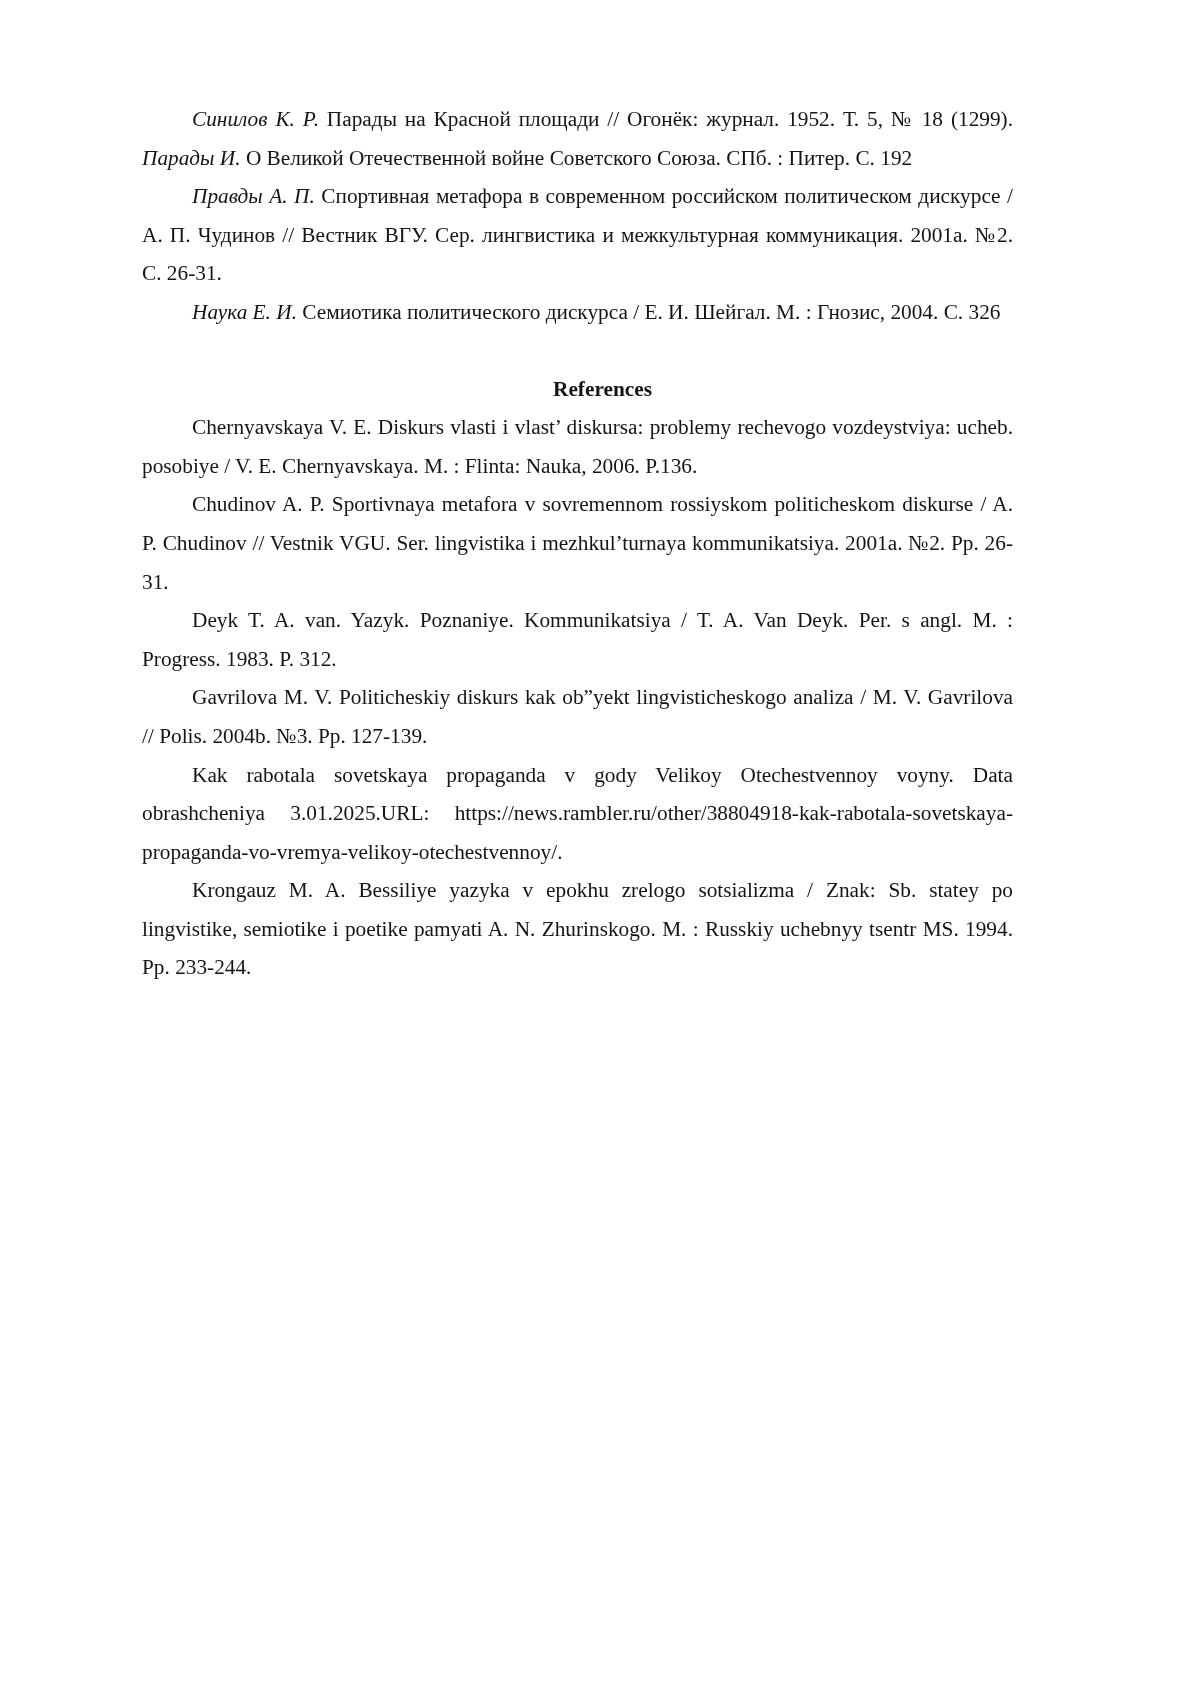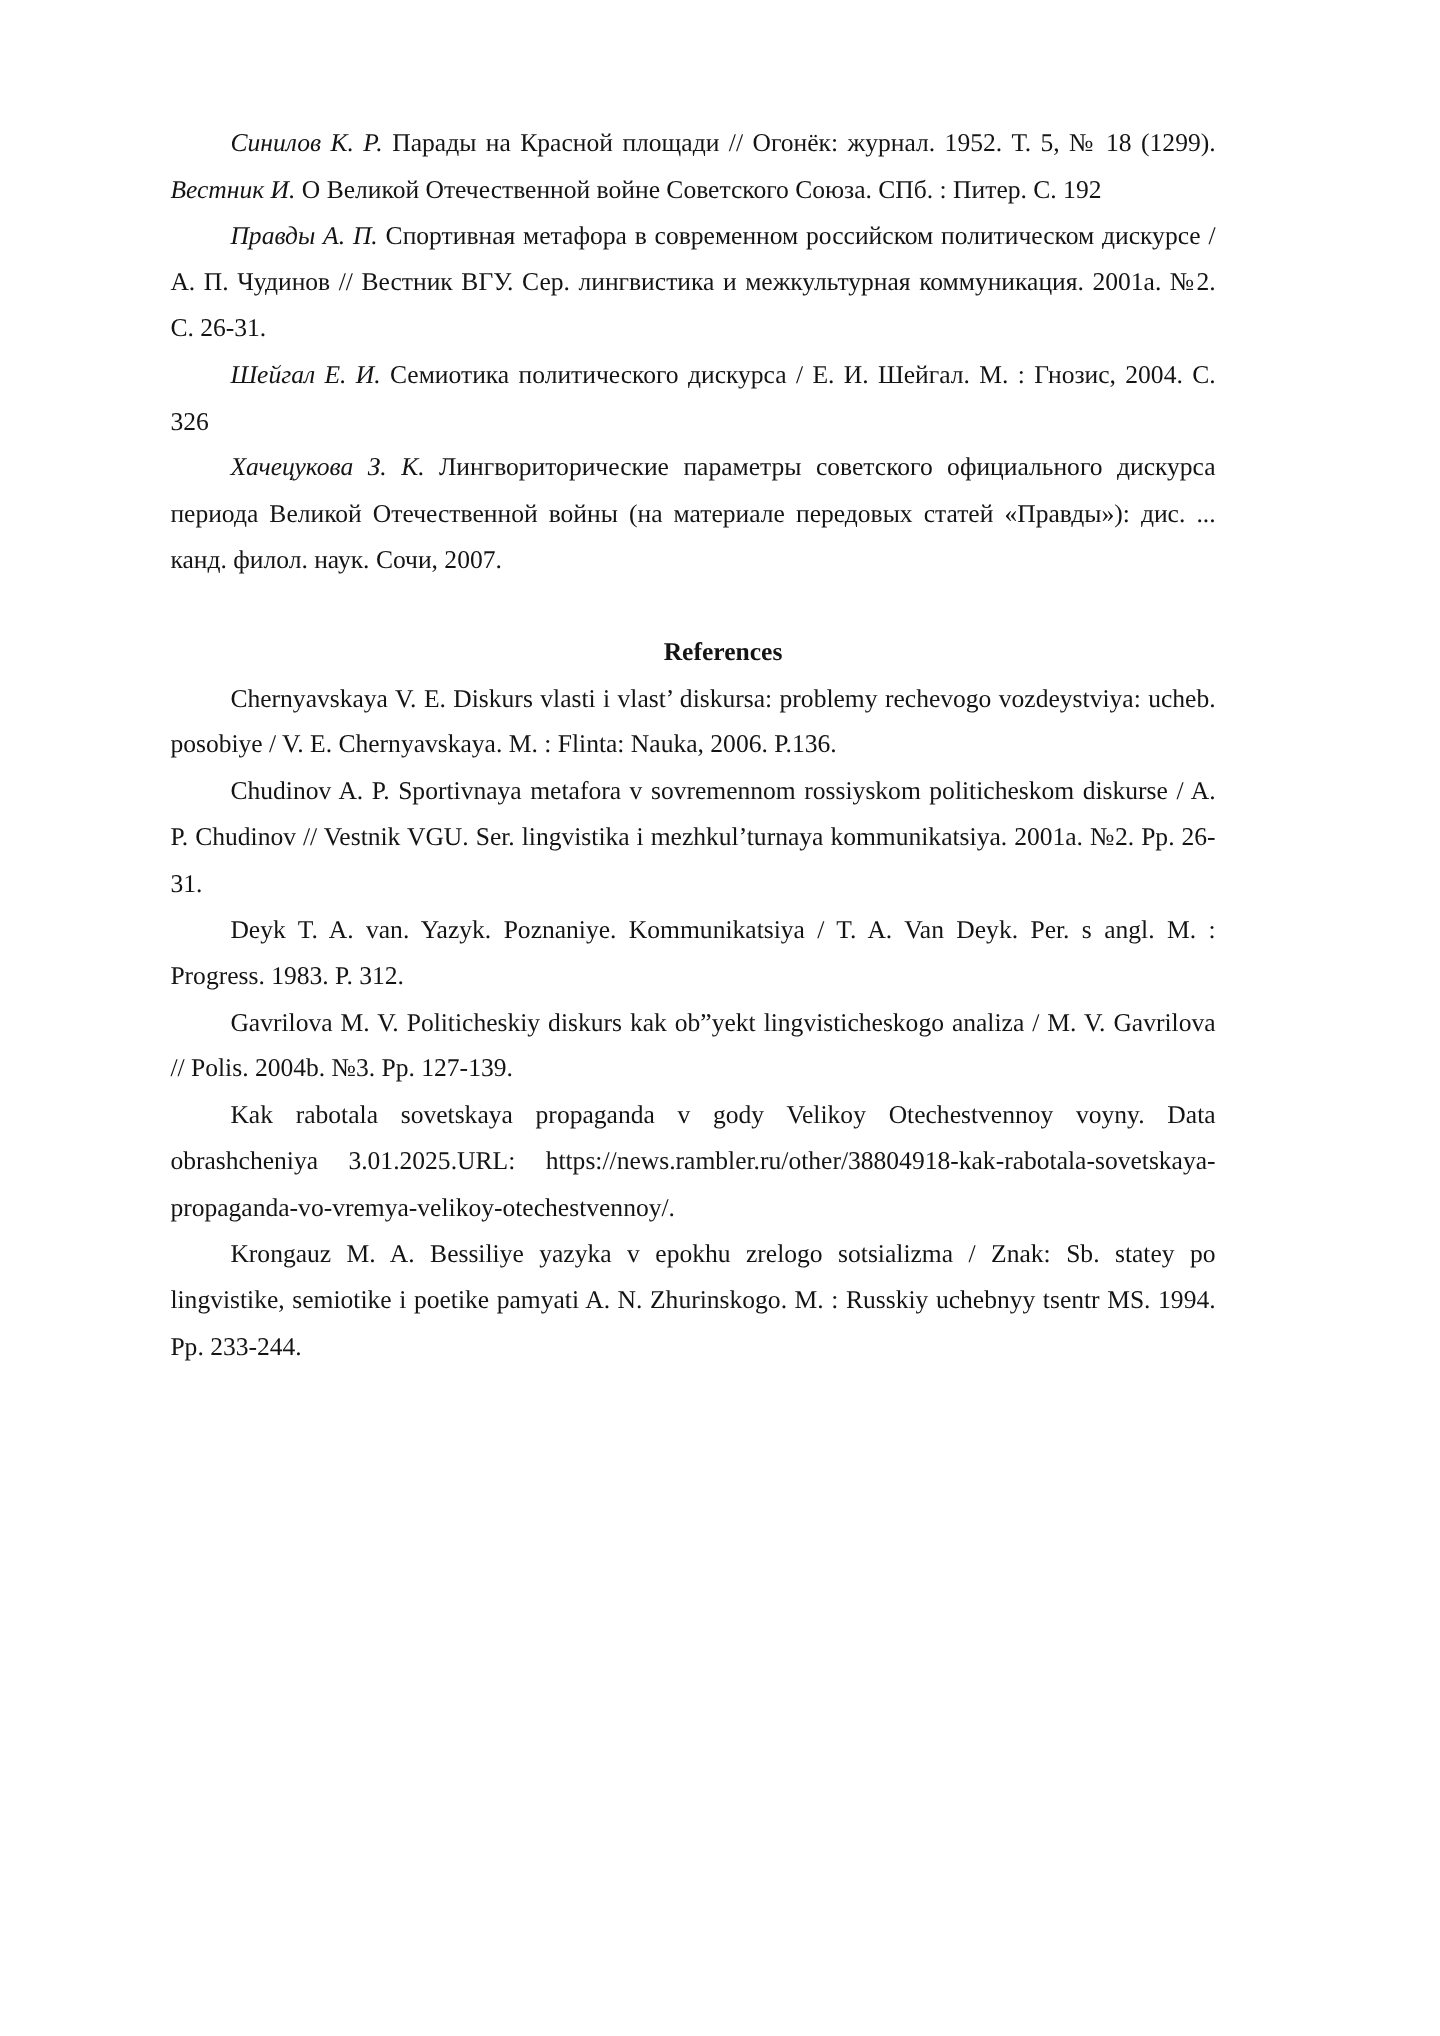--- a/index.html
+++ b/index.html
@@ -26,28 +26,27 @@
     text-indent: 50px;
     font-weight: bold;
     text-align: center;
   }
 </style>
 </head>
 <body>
 
 <div class="page">
 
-  <p class="entry"><span class="author">Синилов К. Р.</span><span> Парады на Красной площади // Огонёк: журнал. 1952. Т. 5, № 18 (1299). </span><span class="author">Вестник И.</span><span> О Великой Отечественной войне Советского Союза. СПб. : Питер. С. 192</span></p>
+  <p class="entry"><span class="author">Синилов К. Р.</span><span> Парады на Красной площади // Огонёк: журнал. 1952. Т. 5, № 18 (1299). </span><span class="author">Парады И.</span><span> О Великой Отечественной войне Советского Союза. СПб. : Питер. С. 192</span></p>
 
 
   <p class="entry"><span class="author">Правды А. П.</span><span> Спортивная метафора в современном российском политическом дискурсе / А. П. Чудинов // Вестник ВГУ. Сер. лингвистика и межкультурная коммуникация. 2001a. №2. С. 26-31.</span></p>
 
-  <p class="entry"><span class="author">Шейгал Е. И.</span><span> Семиотика политического дискурса / Е. И. Шейгал. М. : Гнозис, 2004. С. 326</span></p>
+  <p class="entry"><span class="author">Наука Е. И.</span><span> Семиотика политического дискурса / Е. И. Шейгал. М. : Гнозис, 2004. С. 326</span></p>
 
-  <p class="entry"><span class="author">Хачецукова З. К.</span><span> Лингвориторические параметры советского официального дискурса периода Великой Отечественной войны (на материале передовых статей «Правды»): дис. ... канд. филол. наук. Сочи, 2007.</span></p>
 
   <div class="gap"></div>
 
   <p class="heading">References</p>
 
   <p class="entry">Chernyavskaya V. E. Diskurs vlasti i vlast’ diskursa: problemy rechevogo vozdeystviya: ucheb. posobiye / V. E. Chernyavskaya. M. : Flinta: Nauka, 2006. P.136.</p>
   <p class="entry">Chudinov A. P. Sportivnaya metafora v sovremennom rossiyskom politicheskom diskurse / A. P. Chudinov // Vestnik VGU. Ser. lingvistika i mezhkul’turnaya kommunikatsiya. 2001a. №2. Pp. 26-31.</p>
   <p class="entry">Deyk T. A. van. Yazyk. Poznaniye. Kommunikatsiya / T. A. Van Deyk. Per. s angl. M. : Progress. 1983. P. 312.</p>
   <p class="entry">Gavrilova M. V. Politicheskiy diskurs kak ob”yekt lingvisticheskogo analiza / M. V. Gavrilova // Polis. 2004b. №3. Pp. 127-139.</p>
   <p class="entry">Kak rabotala sovetskaya propaganda v gody Velikoy Otechestvennoy voyny. Data obrashcheniya 3.01.2025.URL: https://news.rambler.ru/other/38804918-kak-rabotala-sovetskaya-propaganda-vo-vremya-velikoy-otechestvennoy/.</p>

